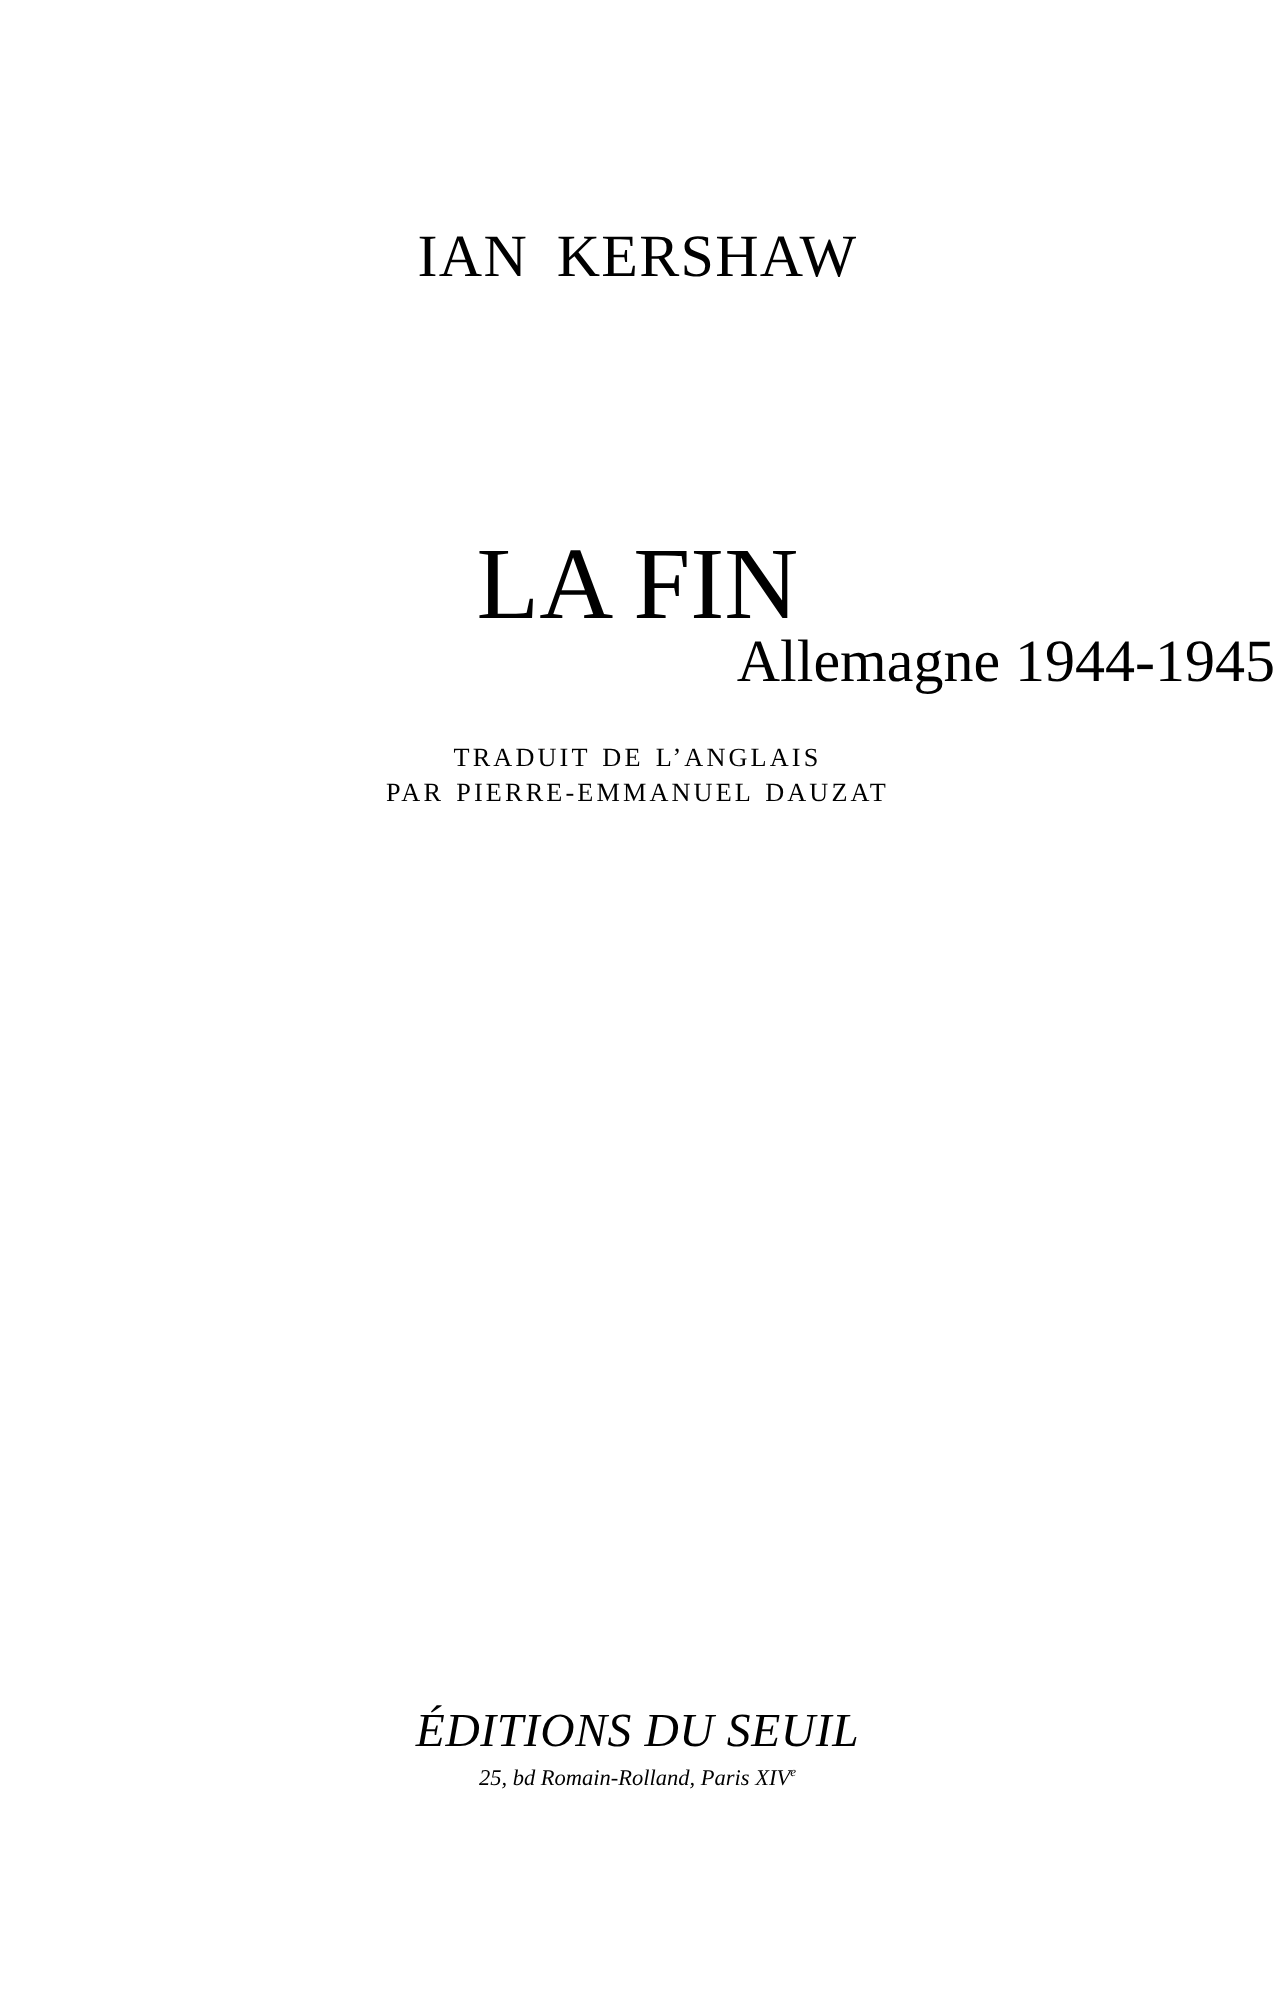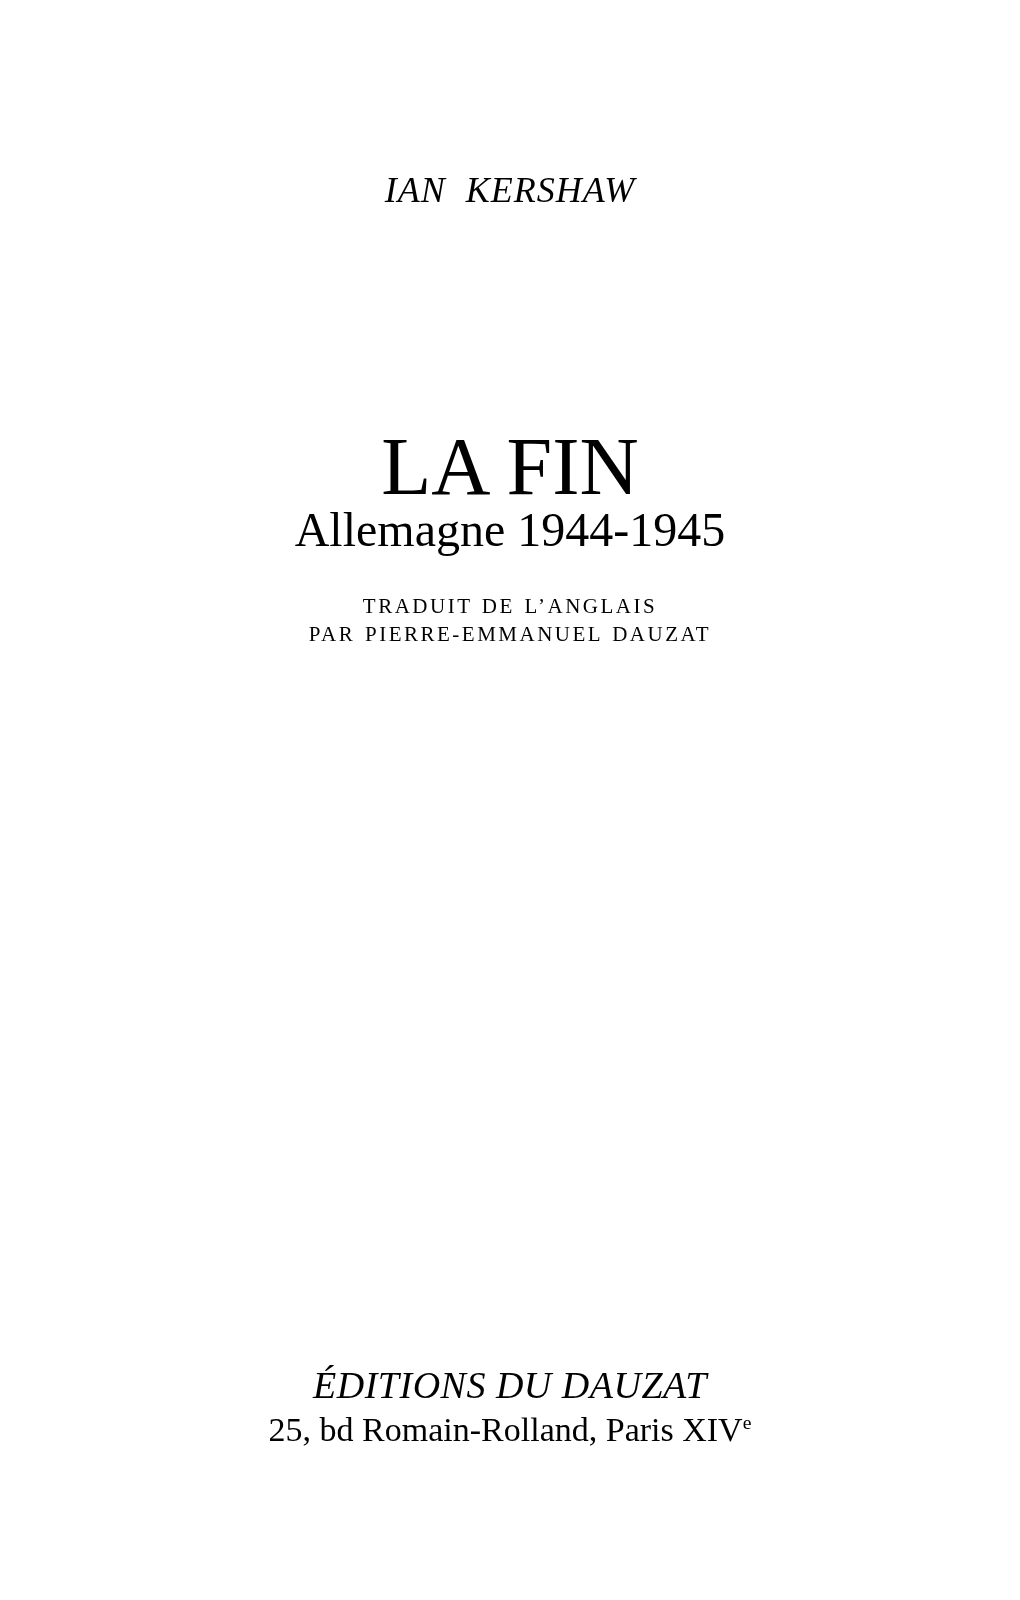--- a/index.html
+++ b/index.html
@@ -18,56 +18,57 @@
     overflow: hidden;
   }
   .centered {
     position: absolute;
     left: 0;
     right: 0;
     text-align: center;
     white-space: nowrap;
   }
   .author {
-    top: 172px;
-    font-size: 36px;
+    top: 182px;
+    font-size: 48px;
     line-height: 1;
-    font-style: italic;
     letter-spacing: 1px;
     word-spacing: 10px;
   }
   .title {
     top: 426px;
     font-size: 82px;
     line-height: 1;
     letter-spacing: 0px;
   }
   .subtitle {
     top: 506px;
     font-size: 48px;
     line-height: 1;
+    text-align: right;
   }
   .translator {
     top: 592px;
     font-size: 21px;
     line-height: 28px;
     letter-spacing: 2.5px;
     word-spacing: 2px;
   }
   .publisher {
     top: 1366px;
     font-size: 38px;
     line-height: 1;
     font-style: italic;
     letter-spacing: 0.5px;
   }
   .address {
     top: 1413px;
-    font-size: 34px;
+    font-size: 18px;
     line-height: 1;
+    font-style: italic;
   }
   .address sup {
     font-size: 0.58em;
     line-height: 0;
     vertical-align: super;
   }
 </style>
 </head>
 <body>
 
@@ -77,17 +78,17 @@
 
   <div class="centered title">LA FIN</div>
 
   <div class="centered subtitle">Allemagne 1944-1945</div>
 
   <div class="centered translator">
     <div>TRADUIT DE L’ANGLAIS</div>
     <div>PAR PIERRE-EMMANUEL DAUZAT</div>
   </div>
 
-  <div class="centered publisher">ÉDITIONS DU DAUZAT</div>
+  <div class="centered publisher">ÉDITIONS DU SEUIL</div>
 
   <div class="centered address"><span>25, bd Romain-Rolland, Paris XIV</span><sup>e</sup></div>
 
 </div>
 
 </body></html>

